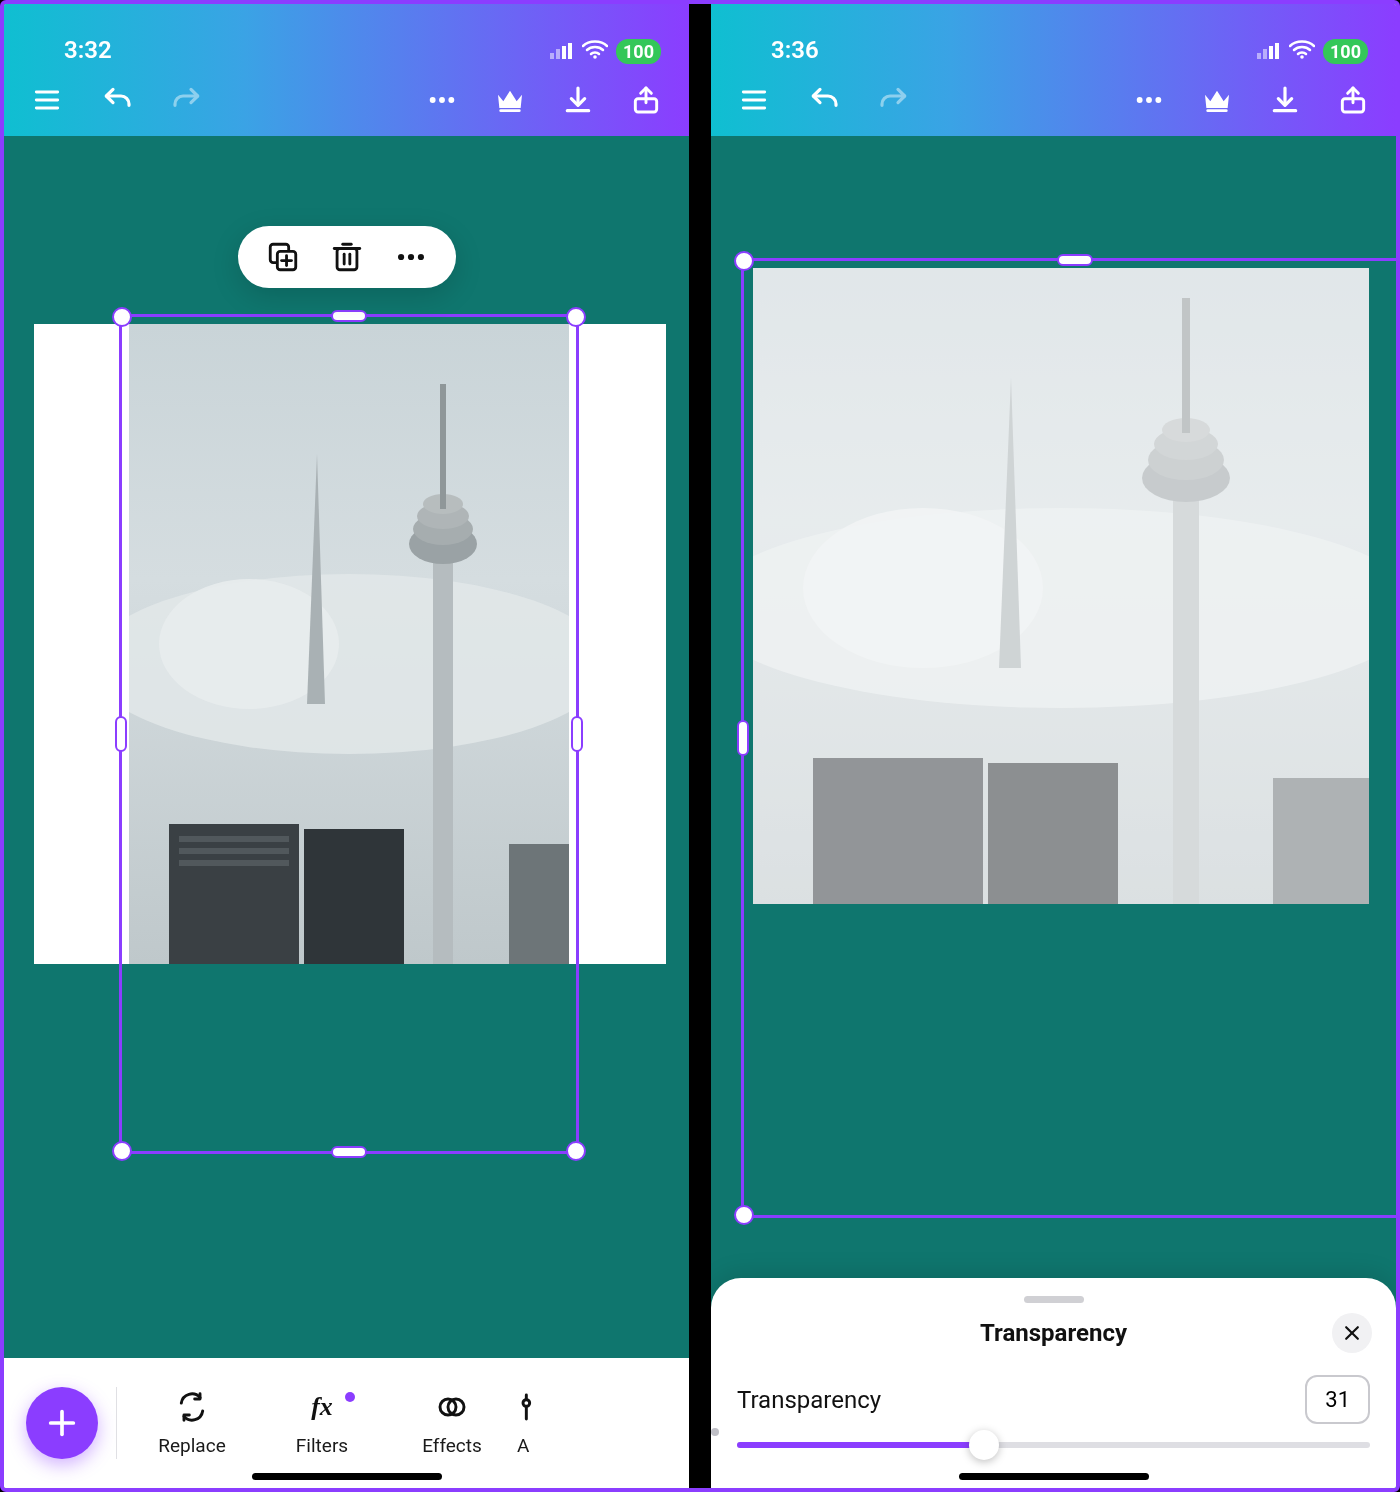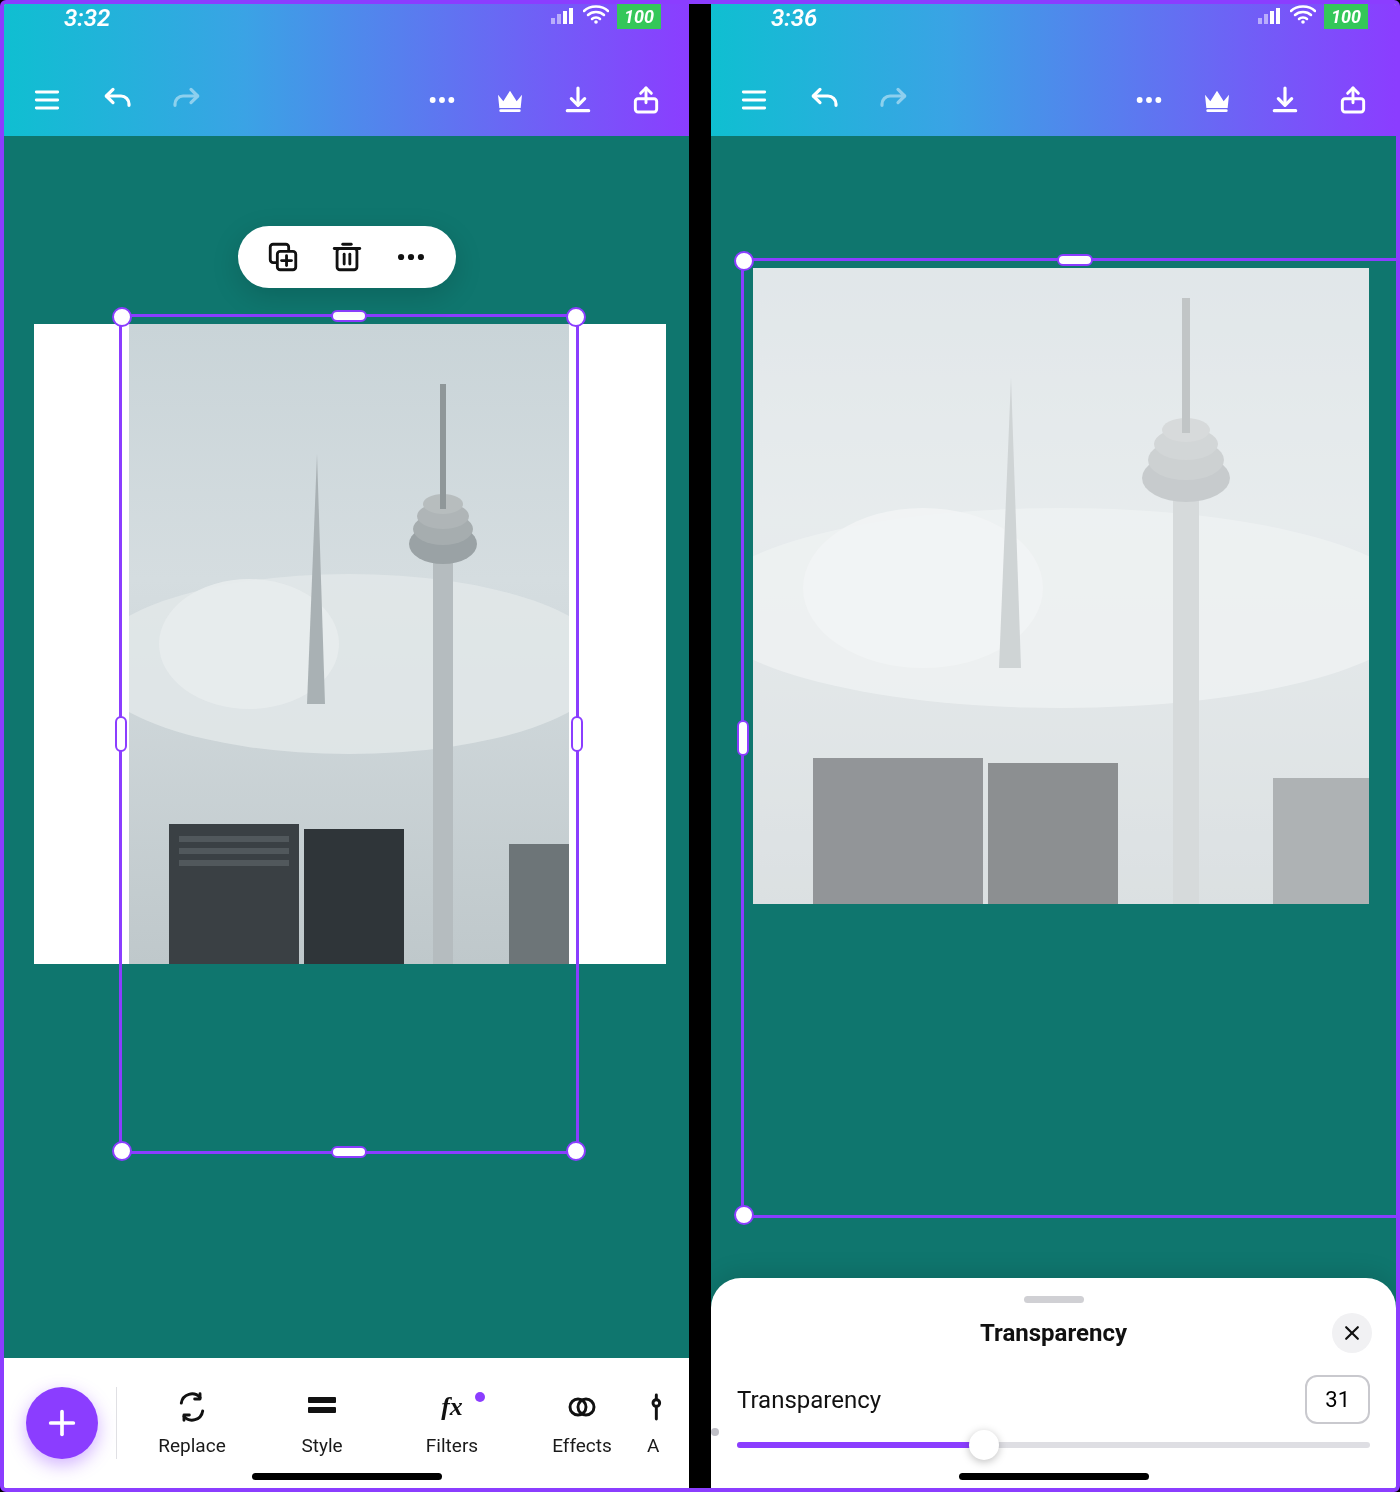--- a/index.html
+++ b/index.html
@@ -23,33 +23,32 @@
     overflow: hidden;
   }
   .divider-vert {
     width: 6px;
     background: #000;
   }
   
   .status-bar {
     height: 60px;
     display: flex;
-    align-items: flex-start;
+    align-items: flex-end;
     justify-content: space-between;
     padding: 0 28px 0 60px;
     color: #fff;
     font-size: 24px;
     font-weight: 600;
-    font-style: italic;
   }
   .status-right { display:flex; align-items:center; gap:8px;}
   .signal-icon, .wifi-icon { font-size:22px; }
   .battery-badge {
     background:#34c759;
-    border-radius:0;
+    border-radius:12px;
     padding:2px 7px;
     font-size:18px;
     font-weight:700;
     color:#fff;
   }
   
   .header {
     background: linear-gradient(90deg, #0fbfd1 0%, #3aa3e5 35%, #8b3dff 100%);
   }
   .app-bar {
@@ -324,29 +323,20 @@
           <svg width="32" height="32" viewBox="0 0 24 24" fill="none" stroke="#111" stroke-width="2.2" stroke-linecap="round" stroke-linejoin="round">
               <path d="M4 9 a8 8 0 0 1 14 -4"></path>
               <polyline points="18 2 18 6 14 6"></polyline>
               <path d="M20 15 a8 8 0 0 1 -14 4"></path>
               <polyline points="6 22 6 18 10 18"></polyline>
             </svg>
         </span>
         <span class="tlabel">Replace</span>
       </div>
       <div class="tool">
-        <span class="ticon">
-          <svg width="32" height="24" viewBox="0 0 32 24" fill="#111">
-              <rect x="2" y="2" width="28" height="6" rx="1"></rect>
-              <rect x="2" y="12" width="28" height="6" rx="1"></rect>
-            </svg>
-        </span>
-        <span class="tlabel">Style</span>
-      </div>
-      <div class="tool">
         <span class="dot"></span>
         <span class="ticon">
           <span style="font-style:italic;font-weight:700;font-size:26px;color:#111;font-family:Georgia,serif;">fx</span>
         </span>
         <span class="tlabel">Filters</span>
       </div>
       <div class="tool">
         <span class="ticon">
           <svg width="32" height="32" viewBox="0 0 24 24" fill="none" stroke="#111" stroke-width="2.2">
               <circle cx="9" cy="12" r="6"></circle>

